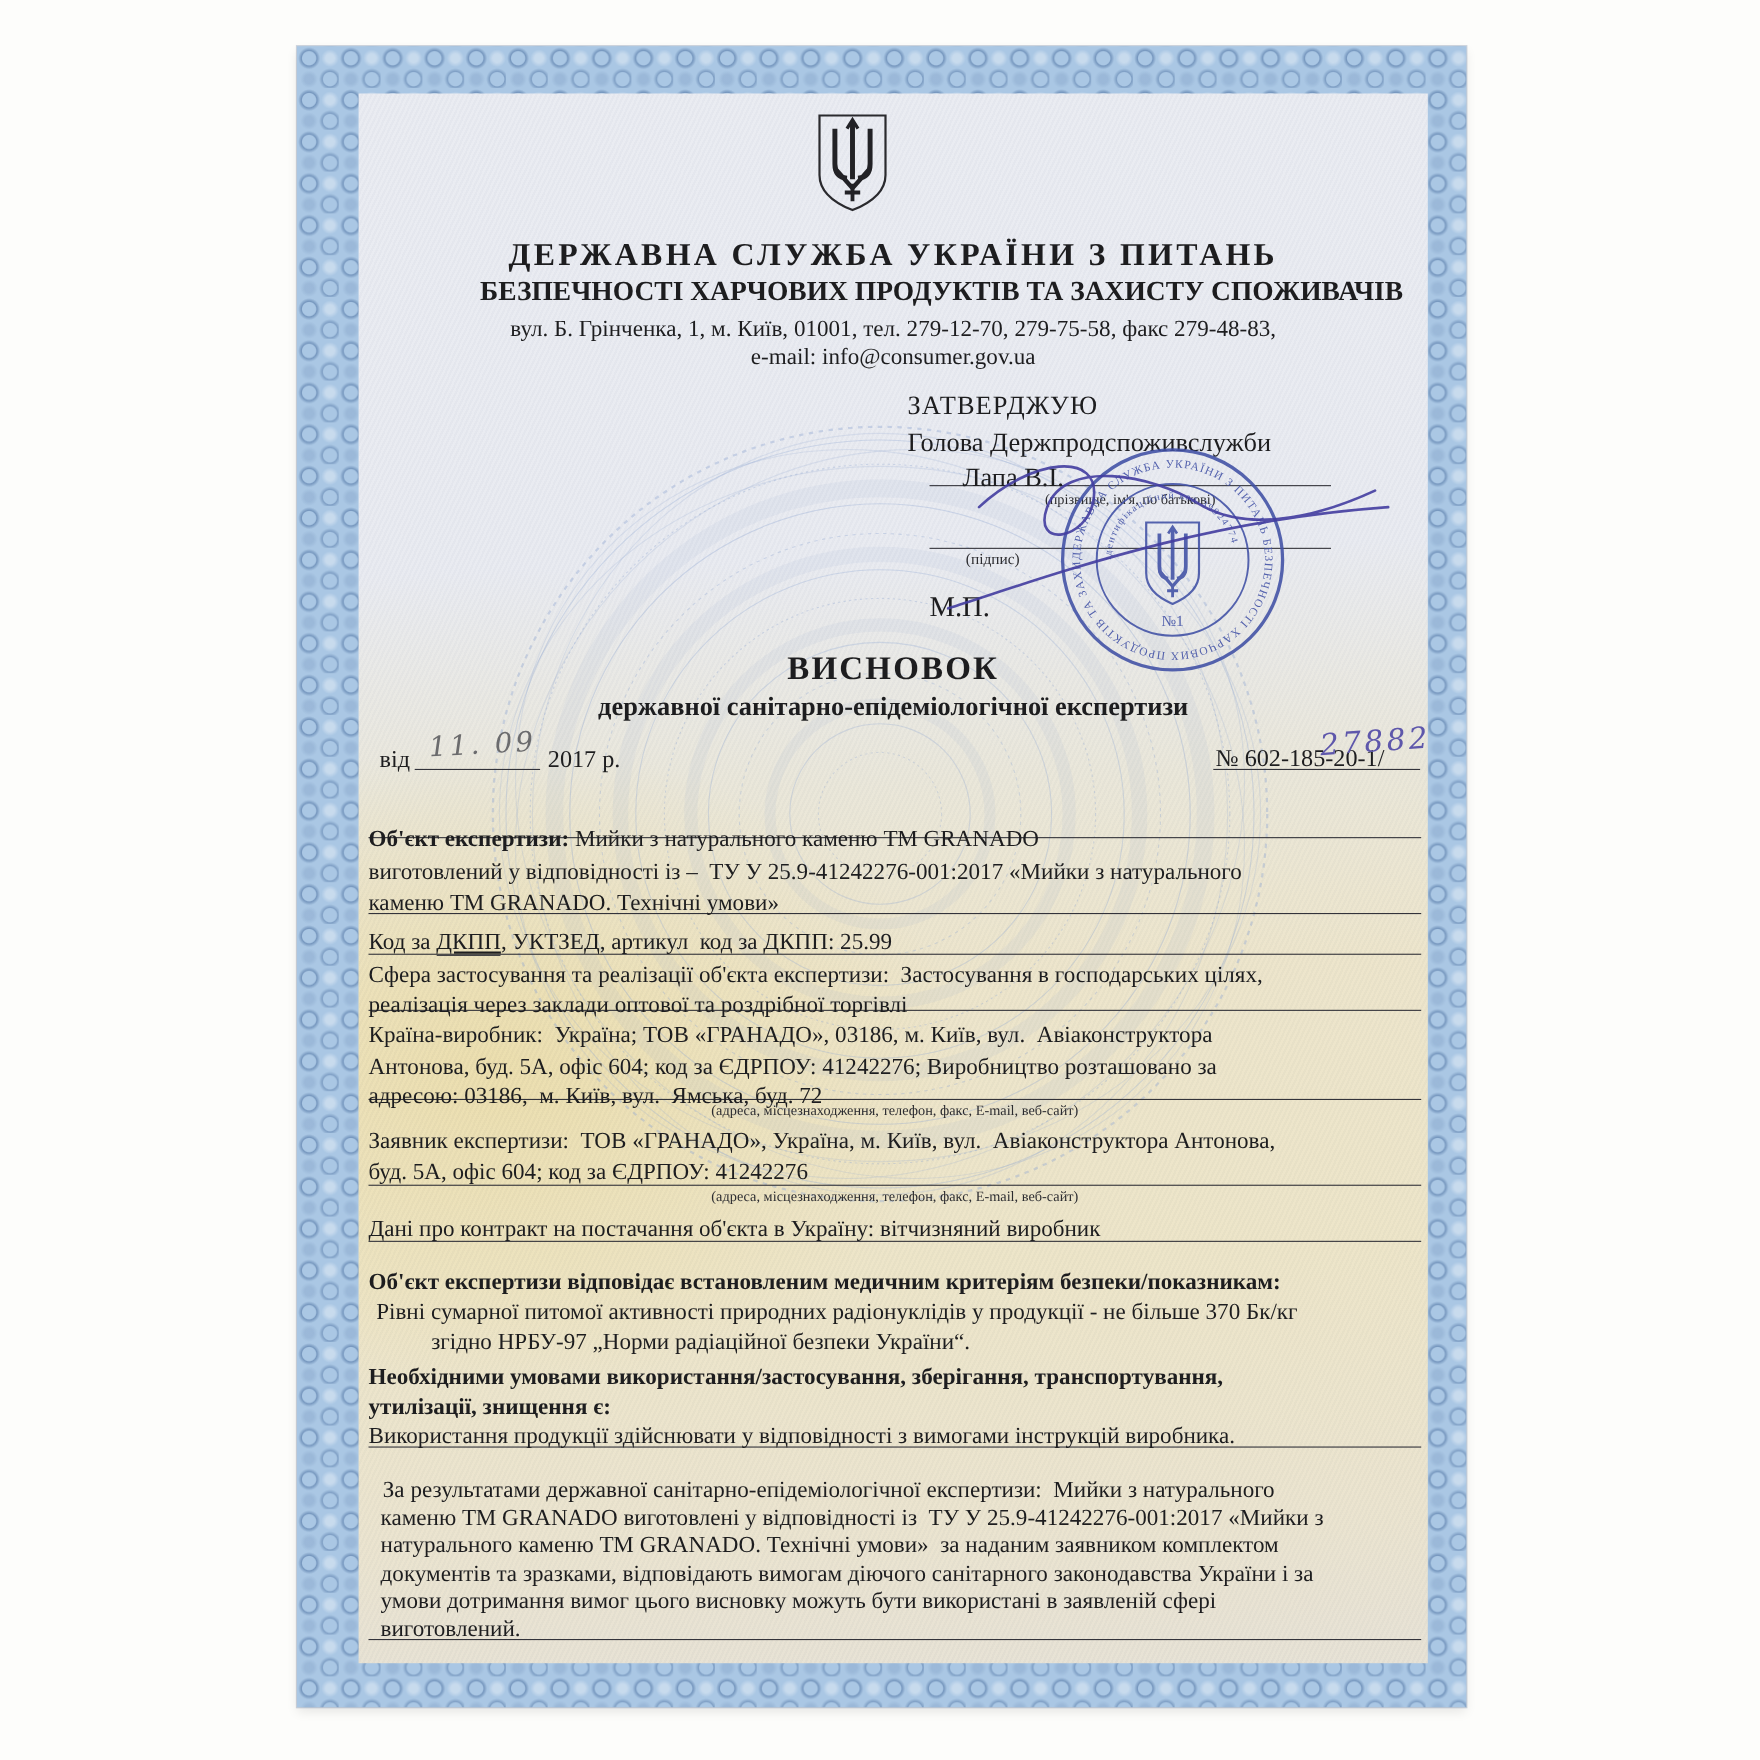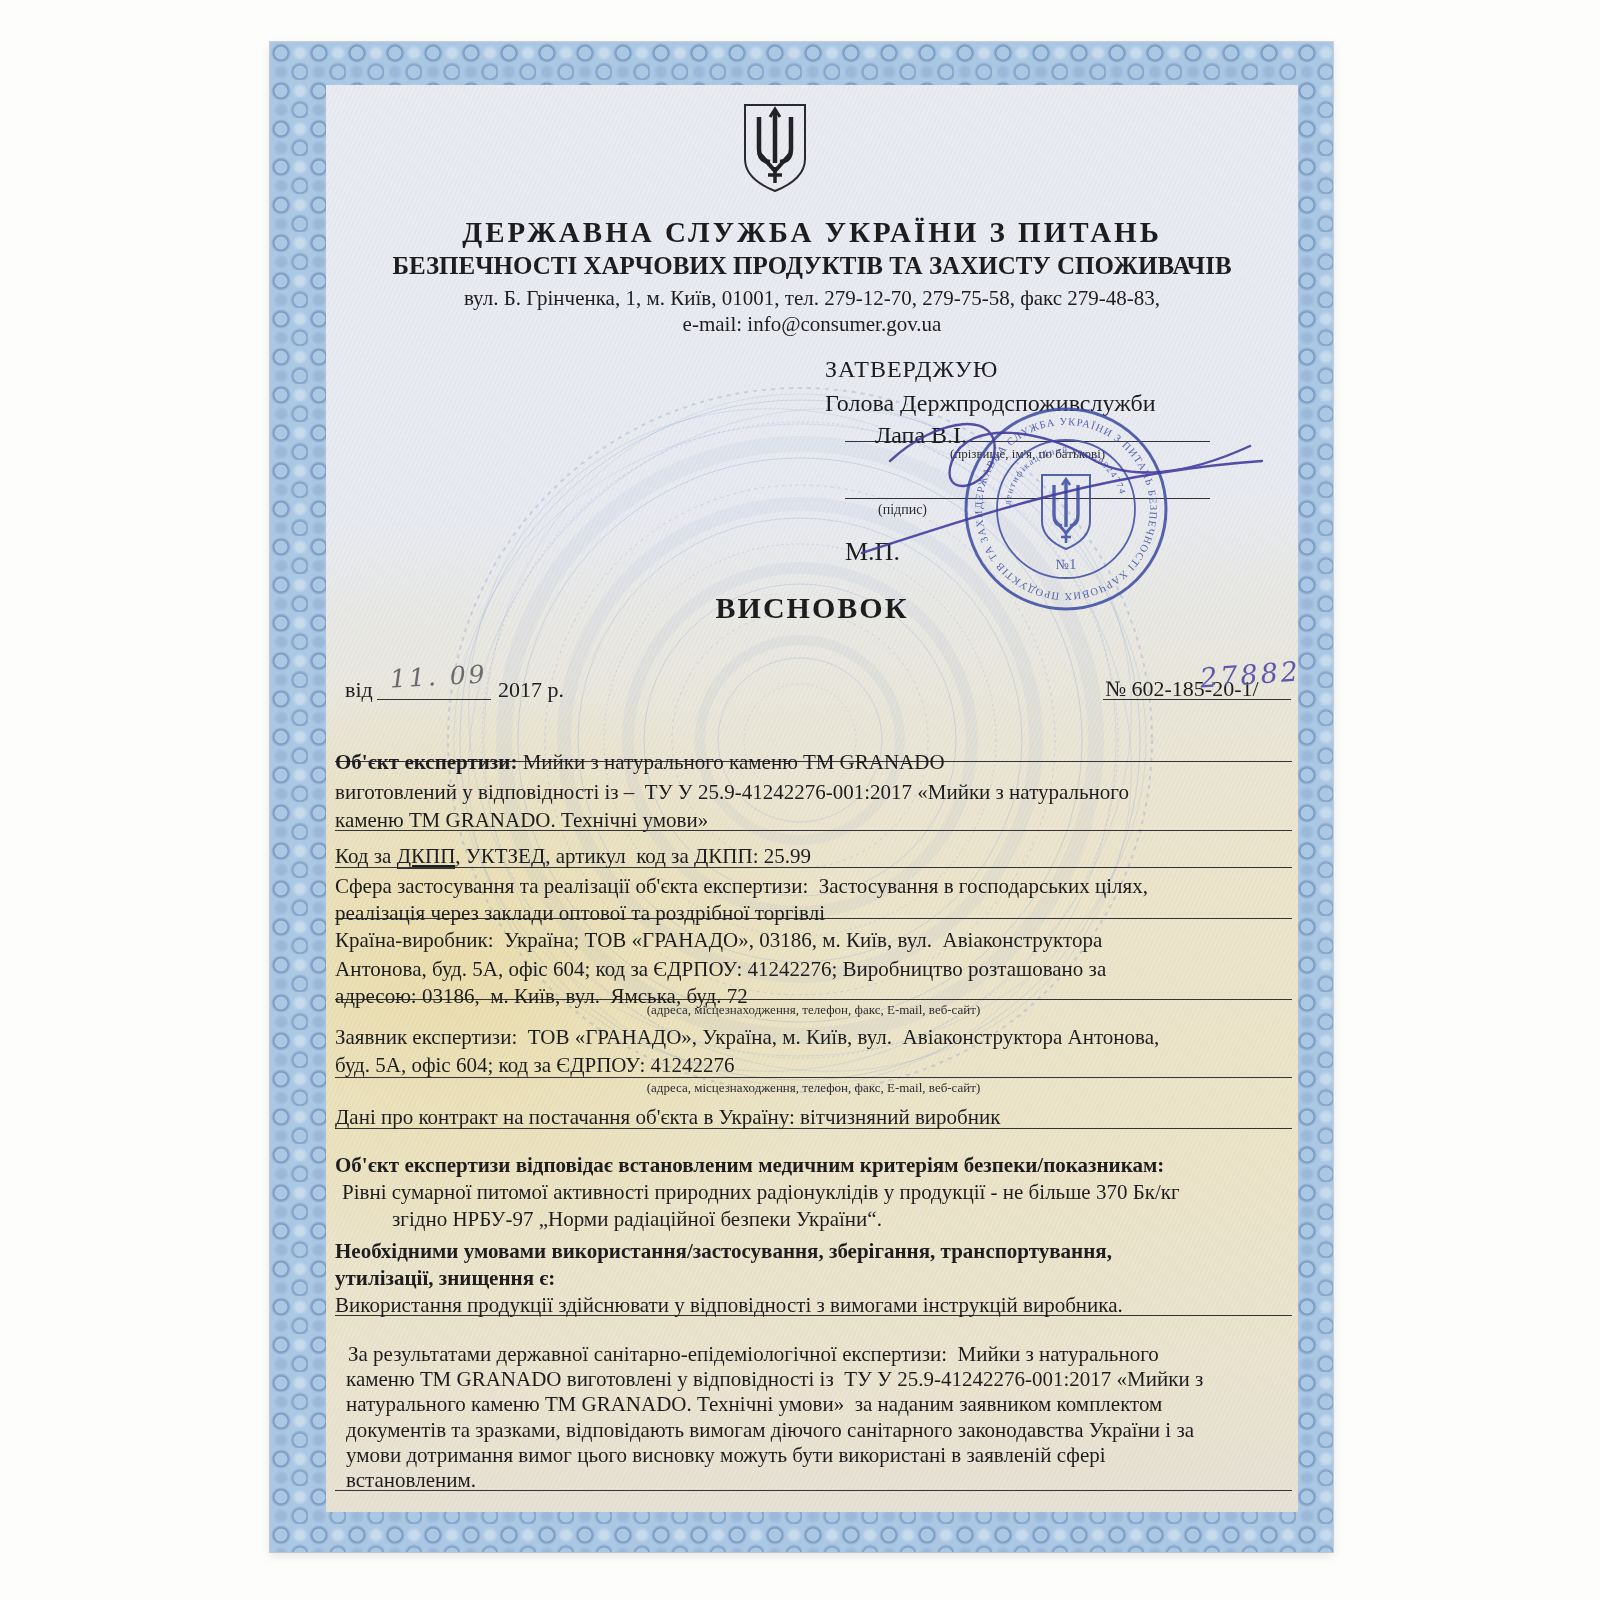--- a/index.html
+++ b/index.html
@@ -81,21 +81,21 @@
         <path d="M20 16 V48 Q20 60 31 61"></path>
         <path d="M52 16 V48 Q52 60 41 61"></path>
         <path d="M36 10 V62"></path>
       </g>
       <path d="M31 16 L36 8 L41 16" fill="none" stroke="#222226" stroke-width="3"></path>
       <path d="M20 52 L36 70 L52 52" fill="none" stroke="#222226" stroke-width="4"></path>
       <path d="M36 66 V82 M29 74 H43" fill="none" stroke="#222226" stroke-width="3.5"></path>
     </svg>
 
     <div class="t b c" style="top:130px;font-size:29px;letter-spacing:3px;">ДЕРЖАВНА СЛУЖБА УКРАЇНИ З ПИТАНЬ</div>
-    <div class="t b c" style="top:166px;font-size:25px;">БЕЗПЕЧНОСТІ ХАРЧОВИХ ПРОДУКТІВ ТА ЗАХИСТУ СПОЖИВАЧІВ</div>
+    <div class="t b c" style="top:166px;font-size:25px;padding-left:44px;">БЕЗПЕЧНОСТІ ХАРЧОВИХ ПРОДУКТІВ ТА ЗАХИСТУ СПОЖИВАЧІВ</div>
     <div class="t c" style="top:201px;font-size:21px;">вул. Б. Грінченка, 1, м. Київ, 01001, тел. 279-12-70, 279-75-58, факс 279-48-83,</div>
     <div class="t c" style="top:227px;font-size:21px;">e-mail: info@consumer.gov.ua</div>
 
     <div class="t" style="left:499px;top:270px;font-size:24px;letter-spacing:1px;">ЗАТВЕРДЖУЮ</div>
     <div class="t" style="left:499px;top:304px;font-size:24px;">Голова Держпродспоживслужби</div>
     <div class="t" style="left:549px;top:336px;font-size:24px;">Лапа В.І.</div>
     <div class="rule" style="left:519px;top:356px;width:365px;"></div>
     <div class="t small" style="left:519px;top:361px;width:365px;text-align:center;">(прізвище, ім'я, по батькові)</div>
     <div class="rule" style="left:519px;top:413px;width:365px;"></div>
     <div class="t small" style="left:552px;top:417px;font-size:14px;">(підпис)</div>
@@ -123,20 +123,21 @@
     </svg>
 
     <svg class="sig" viewBox="0 0 450 175">
       <g fill="none" stroke="#433da0" stroke-width="2.4" stroke-linecap="round" opacity=".9">
         <path d="M48 58 C95 14 160 6 152 52 C146 88 96 96 110 58 C126 14 205 28 248 55 C287 79 345 72 408 43"></path>
         <path d="M20 150 C120 118 250 70 420 58"></path>
       </g>
     </svg>
 
     <div class="t b c" style="top:505px;font-size:30px;letter-spacing:2px;">ВИСНОВОК</div>
+    <div class="t b c" style="top:544px;font-size:24px;">державної санітарно-епідеміологічної експертизи</div>
 
     <div class="t" style="left:19px;top:592px;font-size:22px;">від</div>
     <div class="hw hw-date" style="left:64px;top:577px;">11. 09</div>
     <div class="rule" style="left:51px;top:614px;width:114px;"></div>
     <div class="t" style="left:172px;top:592px;font-size:22px;">2017 р.</div>
     <div class="t" style="left:779px;top:591px;font-size:22px;">№ 602-185-20-1/</div>
     <div class="hw hw-num" style="left:874px;top:574px;">27882</div>
     <div class="rule" style="left:777px;top:614px;width:188px;"></div>
 
     <div class="t" style="left:9px;top:653px;margin-top:12px;"><span class="b">Об'єкт експертизи:</span><span> Мийки з натурального каменю ТМ GRANADO</span></div>
@@ -174,16 +175,16 @@
     <div class="t b" style="left:9px;top:1154px;">Необхідними умовами використання/застосування, зберігання, транспортування,</div>
     <div class="t b" style="left:9px;top:1181px;">утилізації, знищення є:</div>
     <div class="t" style="left:9px;top:1208px;">Використання продукції здійснювати у відповідності з вимогами інструкцій виробника.</div>
     <div class="rule" style="left:9px;top:1230px;width:957px;"></div>
 
     <div class="t" style="left:22px;top:1257px;">За результатами державної санітарно-епідеміологічної експертизи:  Мийки з натурального</div>
     <div class="t" style="left:20px;top:1282px;">каменю ТМ GRANADO виготовлені у відповідності із  ТУ У 25.9-41242276-001:2017 «Мийки з</div>
     <div class="t" style="left:20px;top:1307px;">натурального каменю ТМ GRANADO. Технічні умови»  за наданим заявником комплектом</div>
     <div class="t" style="left:20px;top:1333px;">документів та зразками, відповідають вимогам діючого санітарного законодавства України і за</div>
     <div class="t" style="left:20px;top:1358px;">умови дотримання вимог цього висновку можуть бути використані в заявленій сфері</div>
-    <div class="t" style="left:20px;top:1383px;">встановленим.</div>
+    <div class="t" style="left:20px;top:1383px;">виготовлений.</div>
     <div class="rule" style="left:9px;top:1405px;width:957px;"></div>
   </div>
 </div>
 
 </body></html>

